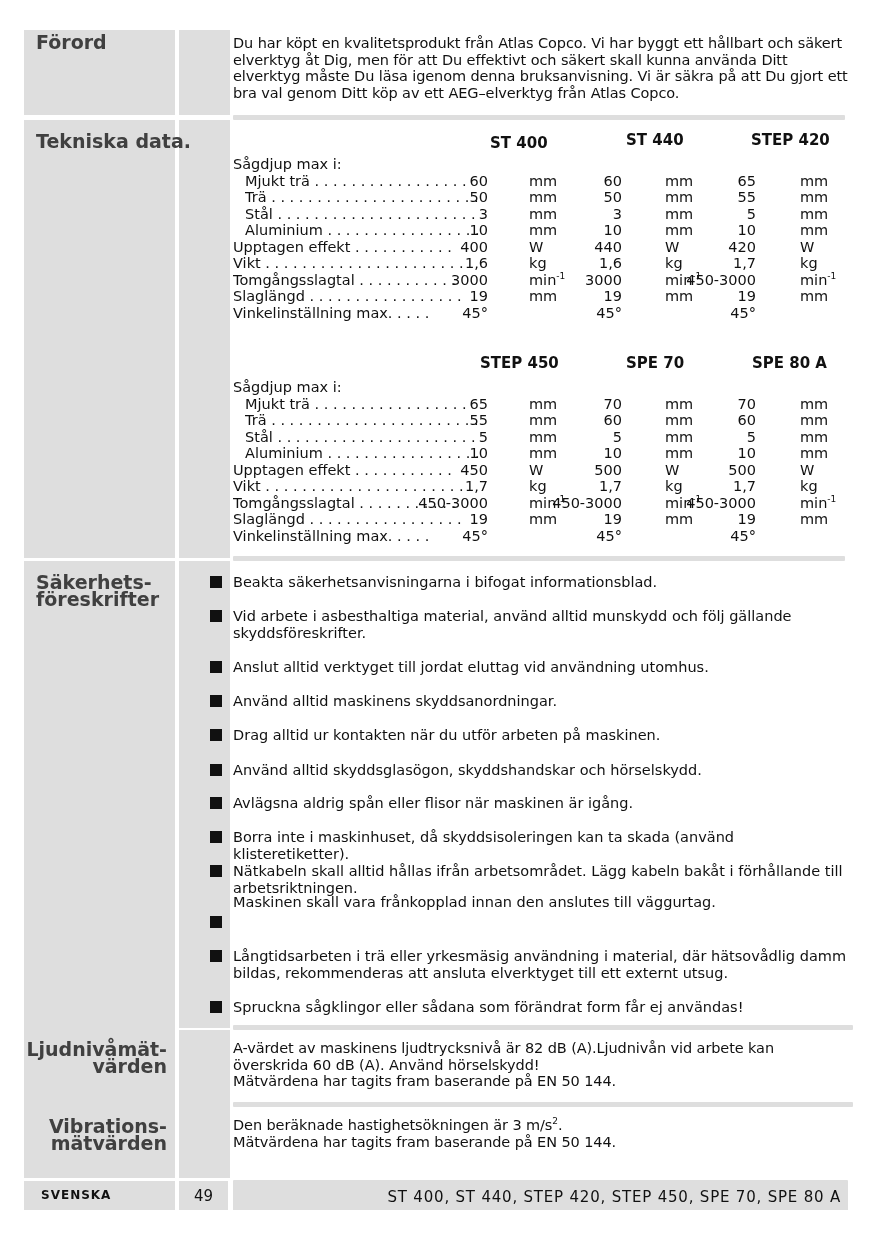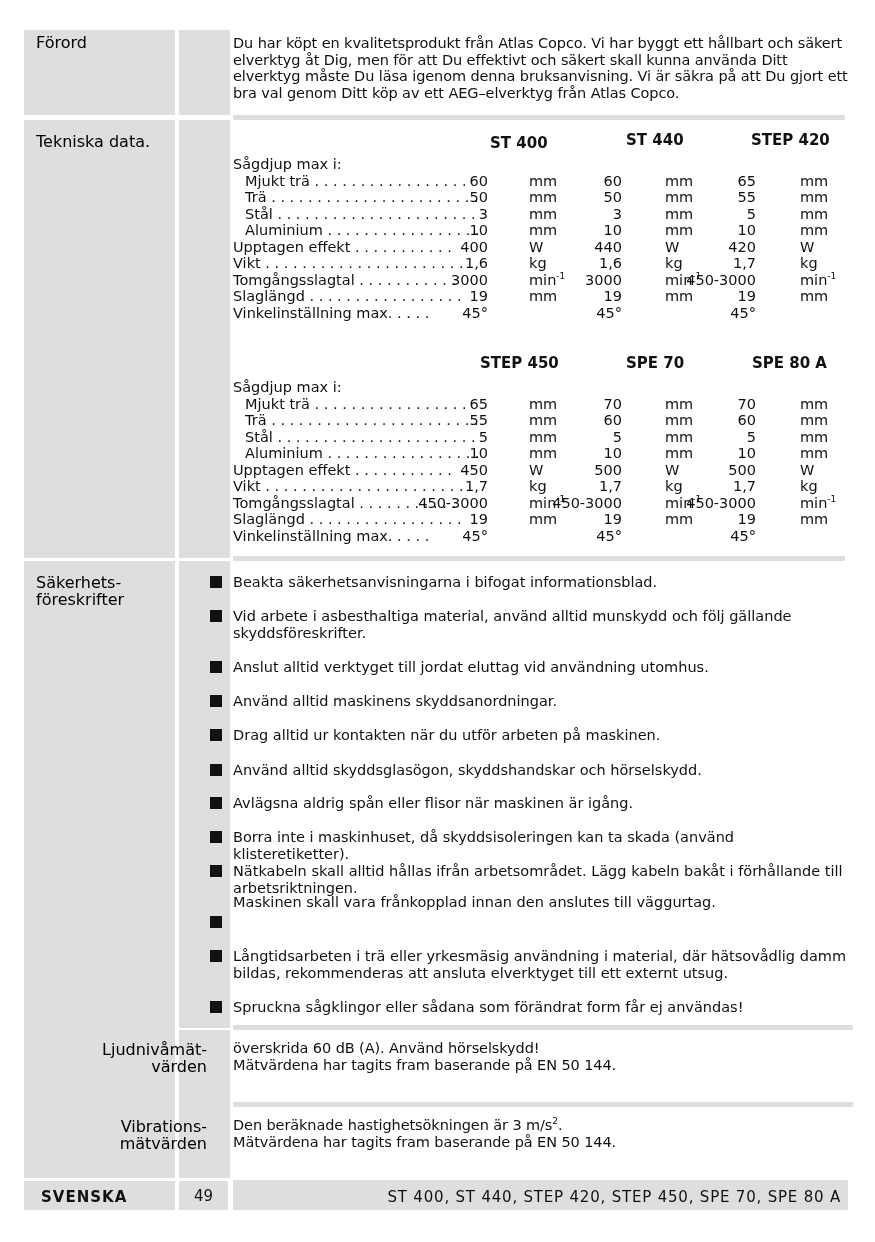--- a/index.html
+++ b/index.html
@@ -1,21 +1,21 @@
 <!DOCTYPE html>
 <html><head>
 <meta charset="utf-8">
 <style>
   html, body { margin:0; padding:0; background:#ffffff; }
   body { width:875px; height:1242px; position:relative; overflow:hidden;
          font-family:"DejaVu Sans", sans-serif; color:#111; }
   .abs { position:absolute; }
   .gray { background:#dedede; }
-  .label { font-weight:normal; font-size:16px; line-height:17px; color:#000000; }
-  .label.right { text-align:right;margin-left:40px; }
+  .label { font-weight:bold; font-size:19px; line-height:17px; color:#404040; }
+  .label.right { text-align:right; }
   .txt { font-size:14.5px; line-height:16.5px; color:#111; letter-spacing:-0.1px; }
   .sep { background:#dedede; height:5px; border-radius:1px; }
   .hdr { font-weight:bold; font-size:15px; position:absolute; }
   .spec { position:absolute; left:233px; width:620px; font-size:14.5px; line-height:16.5px; }
   .spec .row { position:relative; height:16.5px; white-space:nowrap; }
   .spec .row span { position:absolute; top:0; }
   .c-lbl { left:0; }
   .c-lbl.ind { left:12px; }
   .v1 { right:365px; text-align:right; }
   .u1 { left:296px; }
@@ -291,33 +291,34 @@
 
 <div class="abs sep" style="left:233px;top:1025px;width:620px;"></div>
 
 <div class="abs gray" style="left:24px;top:1028px;width:151px;height:150px;"></div>
 <div class="abs gray" style="left:179px;top:1030px;width:51px;height:148px;"></div>
 <div class="abs label right" style="left:24px;top:1041px;width:143px;">
   <div>Ljudnivåmät-</div>
   <div>värden</div>
 </div>
 <div class="abs txt" style="left:233px;top:1040px;width:620px;">
+  <div>A-värdet av maskinens ljudtrycksnivå är 82 dB (A).Ljudnivån vid arbete kan</div>
   <div>överskrida 60 dB (A).  Använd hörselskydd!</div>
   <div>Mätvärdena har tagits fram baserande på EN 50 144.</div>
 </div>
 <div class="abs sep" style="left:233px;top:1102px;width:620px;"></div>
 
 <div class="abs label right" style="left:24px;top:1118px;width:143px;">
   <div>Vibrations-</div>
   <div>mätvärden</div>
 </div>
 <div class="abs txt" style="left:233px;top:1117px;width:620px;">
   <div><span>Den beräknade hastighetsökningen är 3 m/s</span><sup>2</sup><span>.</span></div>
   <div>Mätvärdena har tagits fram baserande på EN 50 144.</div>
 </div>
 <div class="abs sep" style="left:233px;top:1180px;width:615px;"></div>
 
 <div class="abs gray" style="left:24px;top:1181px;width:151px;height:29px;"></div>
 <div class="abs gray" style="left:179px;top:1181px;width:49px;height:29px;"></div>
 <div class="abs gray" style="left:233px;top:1181px;width:615px;height:29px;"></div>
-<div class="abs" style="left:41px;top:1188px;font-weight:bold;font-size:15px;letter-spacing:1px;">SVENSKA</div>
+<div class="abs" style="left:41px;top:1188px;font-weight:bold;font-size:12px;letter-spacing:1px;">SVENSKA</div>
 <div class="abs" style="left:194px;top:1187px;font-size:15px;">49</div>
 <div class="abs" style="right:34px;top:1188px;font-size:15px;letter-spacing:0.8px;">ST 400, ST 440, STEP 420, STEP 450, SPE 70, SPE 80 A</div>
 
 </body></html>

